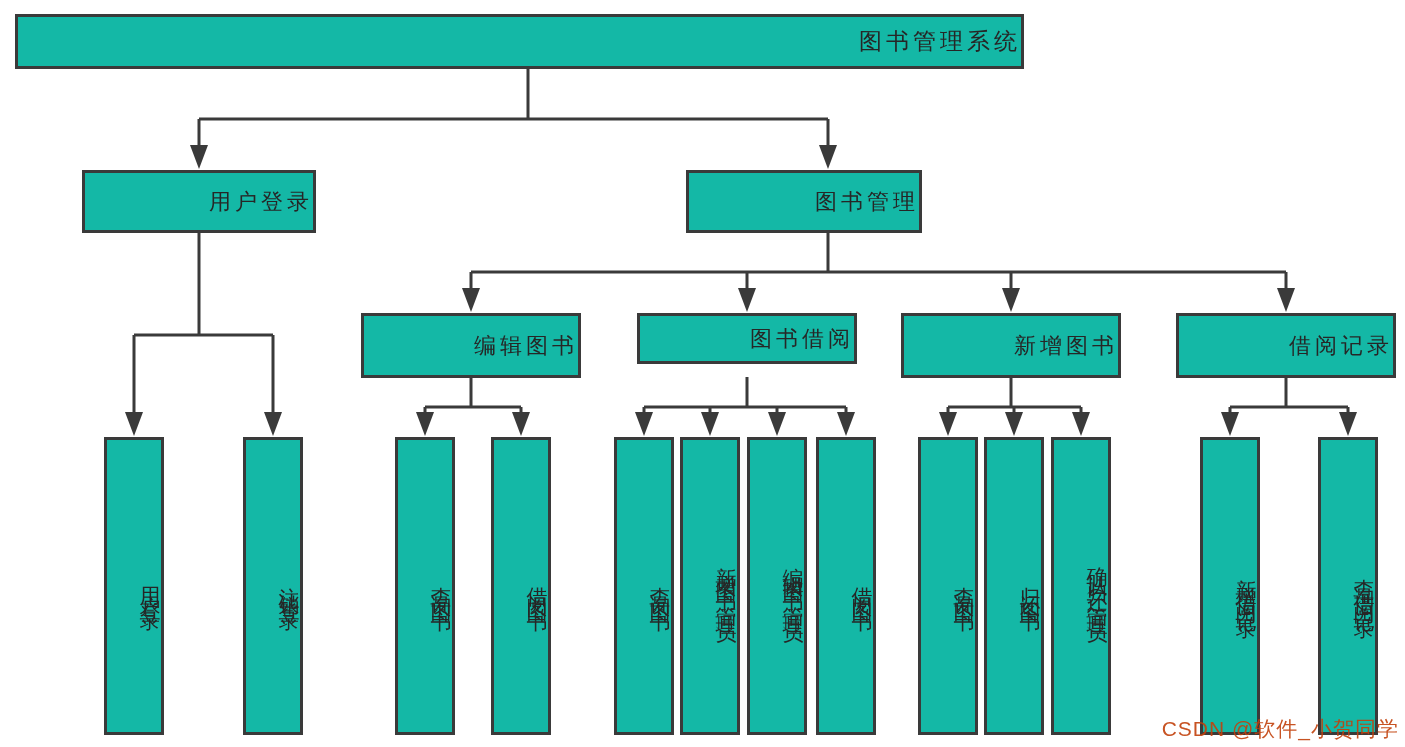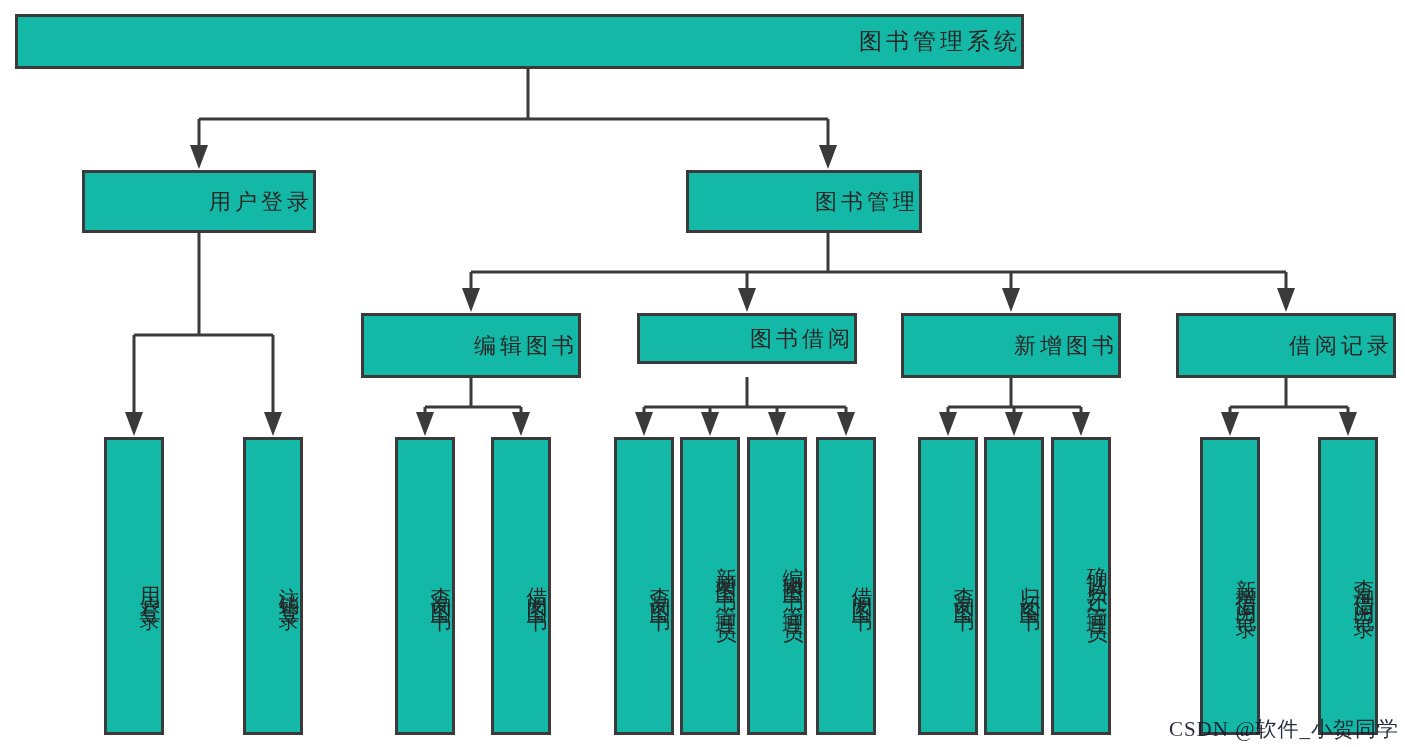--- a/index.html
+++ b/index.html
@@ -13,21 +13,21 @@
     display:flex;align-items:center;justify-content:flex-end;
   }
   .h .lbl{font-size:22px;letter-spacing:4px;white-space:nowrap;}
   .title .lbl{font-size:23px;}
   .v .lbl{
     writing-mode:vertical-rl;text-orientation:mixed;
     font-size:21px;letter-spacing:8px;line-height:1;white-space:nowrap;
   }
   .watermark{
     position:absolute;right:6px;bottom:4px;font-size:21px;letter-spacing:1px;
-    color:#0f172a;opacity:.9;white-space:nowrap;z-index:5;font-family:Liberation Serif, serif;
+    color:#c2410c;opacity:.9;white-space:nowrap;z-index:5;
   }
 </style>
 </head>
 <body>
 
 <div class="canvas">
 
   <svg class="wires-svg" viewBox="0 0 1405 747" xmlns="http://www.w3.org/2000/svg">
     <path fill="none" stroke="#3a3a3a" stroke-width="3" d="M528 69 V119 M199 119 H828 M199 119 V150 M828 119 V150
          M199 233 V335 M134 335 H273 M134 335 V417 M273 335 V417

